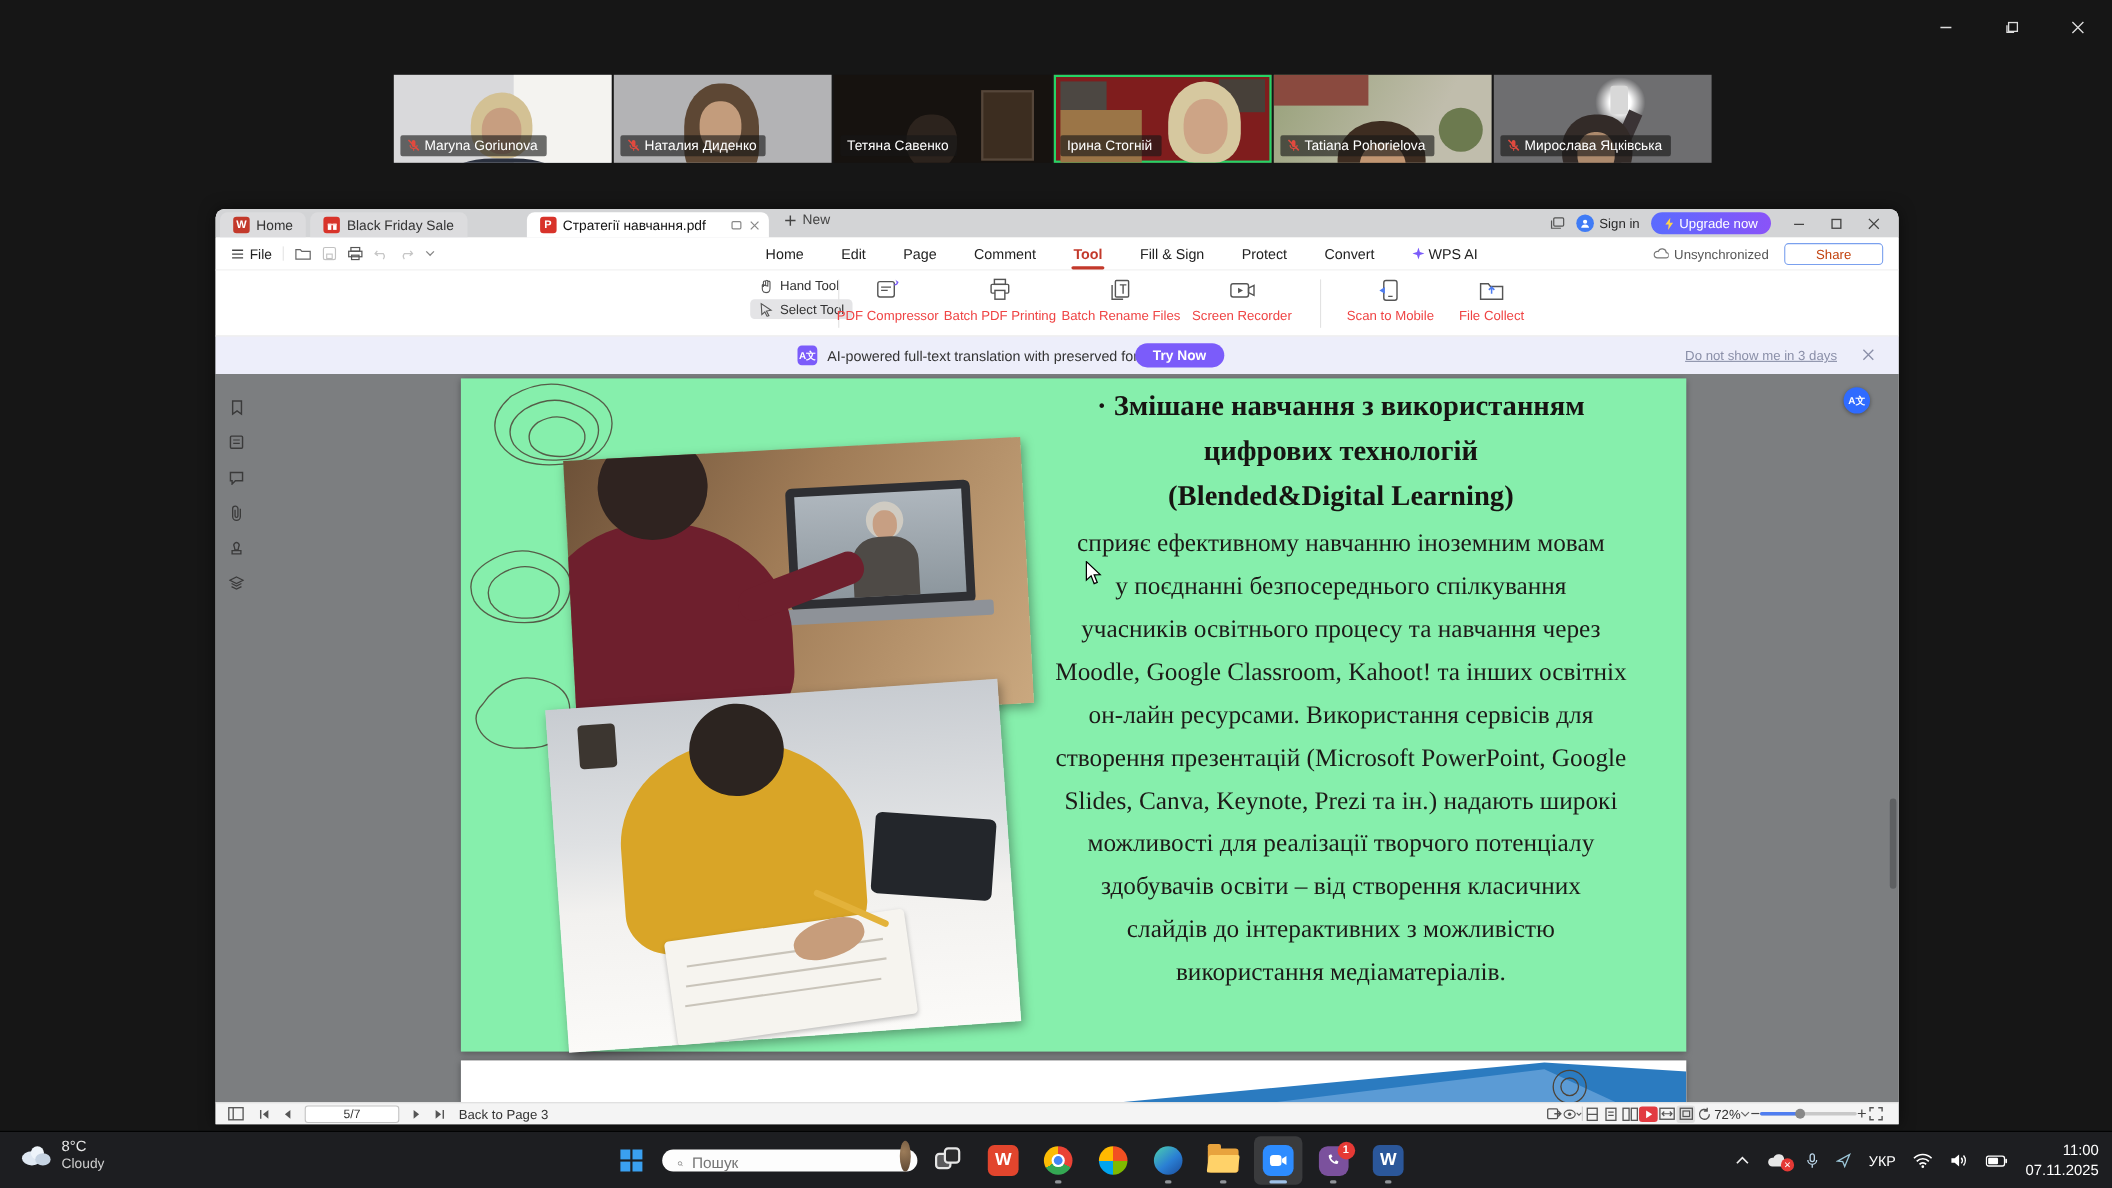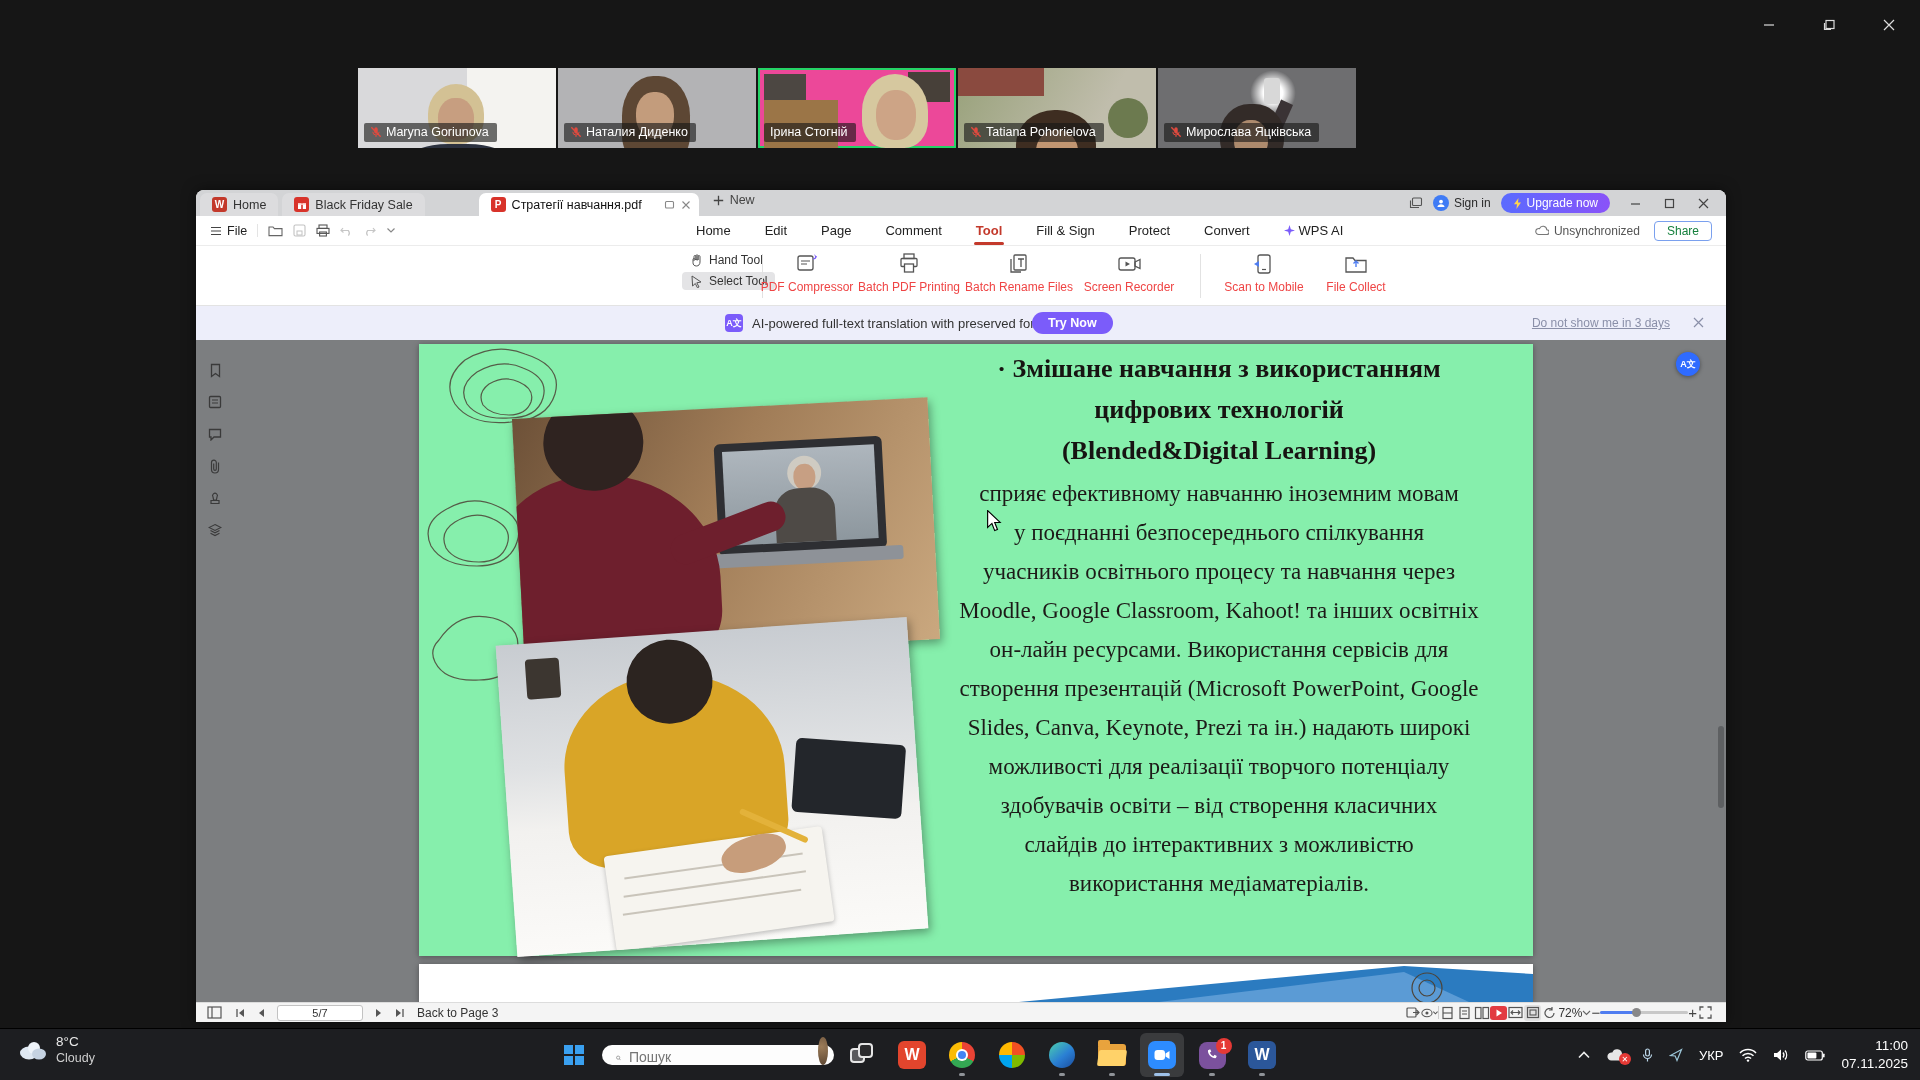--- a/index.html
+++ b/index.html
@@ -23,21 +23,21 @@
 .t2{background:#b3b3b5}
 .t2 .hair{left:64px;top:8px;width:68px;height:86px;background:#5d4734;border-radius:46% 46% 30% 30%}
 .t2 .face{left:78px;top:24px;width:38px;height:46px;background:#c39c7c;border-radius:46%}
 .t2 .sh{left:48px;top:82px;width:102px;height:34px;background:#43434d;border-radius:36% 36% 0 0}
 
 .t3{background:#16120f}
 .t3 .pic{right:16px;top:14px;width:48px;height:64px;background:#3c2d20;border:2px solid #55463a}
 .t3 .hair{left:66px;top:36px;width:46px;height:50px;background:#2c231d;border-radius:46%}
 .t3 .sh{left:46px;top:80px;width:92px;height:34px;background:#1e1813;border-radius:40% 40% 0 0}
 
-.t4{background:#ec4899}
+.t4{background:#7f1d1d}
 .t4 .fr1{left:6px;top:6px;width:42px;height:26px;background:#4c4742}
 .t4 .fr2{left:150px;top:4px;width:42px;height:30px;background:#474039}
 .t4 .dres{left:6px;bottom:0;width:74px;height:48px;background:#9b7547}
 .t4 .hair{left:104px;top:6px;width:66px;height:74px;background:#d6c89f;border-radius:50% 50% 36% 36%}
 .t4 .face{left:118px;top:22px;width:40px;height:50px;background:#cda避486;background:#cda486;border-radius:46%}
 .t4 .sh{left:94px;top:84px;width:96px;height:30px;background:#2b3550;border-radius:36% 36% 0 0}
 
 .t5{background:linear-gradient(120deg,#98a17a 0%,#c0bdac 70%)}
 .t5 .awn{left:0;top:0;width:86px;height:28px;background:#8a4a3f}
 .t5 .plnt{right:8px;top:30px;width:40px;height:40px;background:#6c7a4f;border-radius:50%}
@@ -69,21 +69,21 @@
 .menubar{position:relative;height:30px;background:#fff;display:flex;align-items:center;border-bottom:1px solid #ececec}
 .mfile{display:flex;align-items:center;gap:5px;font-size:12.5px;color:#222;padding:0 10px 0 14px}
 .micons{display:flex;align-items:center;gap:10px;padding:0 10px;border-left:1px solid #e4e4e4}
 .mitems{position:absolute;left:498px;display:flex;gap:30px;font-size:13px;color:#222}
 .mi{position:relative;padding:5px 2px}
 .mi.sel{color:#c3392b;font-weight:bold}
 .mi.sel::after{content:"";position:absolute;left:0;right:0;bottom:-2px;height:3px;background:#c3392b;border-radius:2px}
 .mai{display:flex;align-items:center;gap:4px}
 .mright{position:absolute;right:14px;display:flex;align-items:center;gap:14px}
 .unsync{display:flex;align-items:center;gap:5px;font-size:12px;color:#555}
-.share{font-size:12px;color:#15803d;border:1px solid #7aa0ee;border-radius:4px;padding:2px 12px;background:#fff}
+.share{font-size:12px;color:#c2410c;border:1px solid #7aa0ee;border-radius:4px;padding:2px 28px;background:#fff}
 
 .toolbar{position:relative;height:60px;background:#fff;border-bottom:1px solid #e3e3e3}
 .handsel{position:absolute;left:486px;top:5px;display:flex;flex-direction:column;gap:3px}
 .hs{display:flex;align-items:center;gap:6px;font-size:12px;color:#333;padding:2px 8px;border-radius:4px}
 .hs.sel{background:#e4e4e6}
 .tdiv{position:absolute;top:8px;width:1px;height:44px;background:#e2e2e2}
 .tbtn{position:absolute;top:6px;display:flex;flex-direction:column;align-items:center;gap:4px;font-size:12px;color:#ef4444}
 .tbtn svg{display:block}
 
 .banner{position:relative;height:34px;background:#edeefa;display:flex;align-items:center}
@@ -225,20 +225,28 @@
       <div class="nm">
         <svg width="12" height="12" viewBox="0 0 12 12">
             <path d="M6 1.2a1.7 1.7 0 0 1 1.7 1.7v3a1.7 1.7 0 1 1-3.4 0v-3A1.7 1.7 0 0 1 6 1.2z" fill="#e04a3f"></path>
             <path d="M2.8 5.8a3.2 3.2 0 0 0 6.4 0" stroke="#e04a3f" fill="none"></path>
             <line x1="6" y1="9" x2="6" y2="11" stroke="#e04a3f"></line>
             <line x1="1.3" y1="1.3" x2="10.7" y2="10.7" stroke="#e04a3f" stroke-width="1.4"></line>
           </svg>
         <span>Наталия Диденко</span>
       </div>
     </div>
+    <div class="t t3">
+      <div class="pic"></div>
+        <div class="hair"></div>
+        <div class="sh"></div>
+      <div class="nm">
+        <span>Тетяна Савенко</span>
+      </div>
+    </div>
     <div class="t t4 active">
       <div class="fr1"></div>
         <div class="fr2"></div>
         <div class="dres"></div>
         <div class="hair"></div>
         <div class="face"></div>
         <div class="sh"></div>
       <div class="nm">
         <span>Ірина Стогній</span>
       </div>

